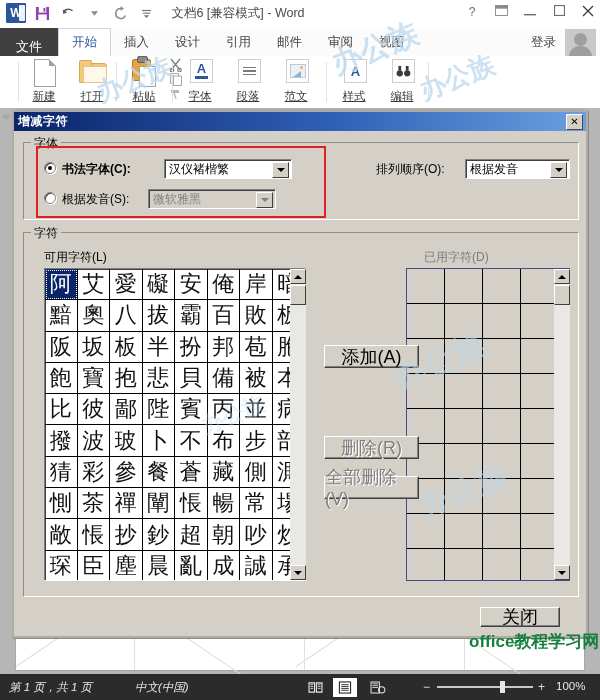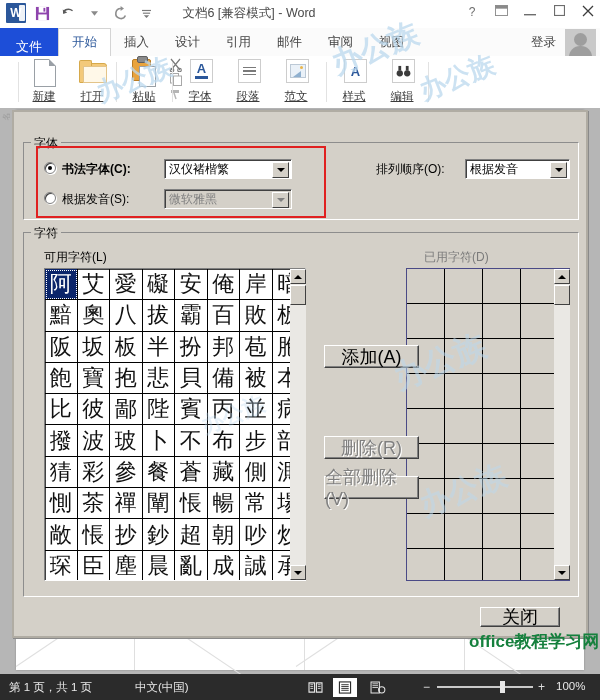--- a/index.html
+++ b/index.html
@@ -28,35 +28,35 @@
     content:""; position:absolute; right:1px; top:2px; width:6px; height:16px;
     background:#fff; opacity:.92; border-radius:1px;
   }
   .qat-icon { width: 19px; height: 19px; display:flex; align-items:center; justify-content:center;
      color:#5b5b5b; font-size:15px; }
   .qat-icon.save { color:#7b2d8b; font-size:16px; }
   .qat-icon.small { font-size: 10px; color:#777; }
 
   .win-title {
     position: absolute; left: 0; top: 5px; width: 476px;
-    text-align: center; font-size: 12.5px; color: #4a4a4a; padding-left: 11px;
+    text-align: center; font-size: 12.5px; color: #4a4a4a;
   }
   .win-btns { position: absolute; right: 4px; top: 3px; display:flex; align-items:center; gap: 13px; }
   .win-btn { color: #6d6d6d; font-size: 13px; width: 16px; text-align:center; line-height: 18px; }
   .win-btn.help { font-size: 12px; }
   .win-btn.close { font-size: 15px; color: #3c3c3c; }
 
   
   .tabbar {
     position: absolute; left: 0; top: 28px; width: 600px; height: 28px;
     background: #fbfbfb; border-bottom: 1px solid #d4d4d4;
   }
   .tab-file {
     position:absolute; left:0; top:0; width: 58px; height: 37px;
-    background:#1d4ed8; color:#fff; font-size: 13px;
+    background:#404040; color:#fff; font-size: 13px;
     display:flex; align-items:center; justify-content:center;
   }
   .tabs { position:absolute; left: 58px; top:0; height: 28px; display:flex; align-items:stretch; }
   .tab {
     font-size: 12.5px; color: #444; padding: 0 13px;
     display:flex; align-items:center; height: 28px;
   }
   .tab.active {
     background:#fff; color:#2b579a;
     border-left:1px solid #d4d4d4; border-right:1px solid #d4d4d4; border-top:1px solid #d4d4d4;
@@ -116,21 +116,21 @@
     background:#ffffff; box-shadow: 0 0 2px rgba(0,0,0,.25);
   }
   .ruler-mark{position:absolute;left:2px;top:3px;font-size:8px;color:#9a9a9a;transform:rotate(-90deg);}
   .diag { position:absolute; background:#dfdfdf; height:1px; transform-origin: left center; }
 
   
   .statusbar {
     position:absolute; left:0; top:674px; width:600px; height:26px;
     background:#2b2b2b; color:#e8e8e8;
   }
-  .sb-text { position:absolute; top:6px; font-size:11.5px; }
+  .sb-text { position:absolute; top:6px; font-size:11.5px;font-style:italic; }
   .sb-icon {
     position:absolute; top:4px; width:24px; height:19px;
     display:flex; align-items:center; justify-content:center; font-size:13px; color:#e6e6e6;
   }
   .sb-icon.active { background:#ffffff; color:#2b2b2b; }
   .zoom-slider { position:absolute; top:12px; left:437px; width:96px; height:2px; background:#c9c9c9;}
   .zoom-knob { position:absolute; top:7px; left:500px; width:5px; height:12px; background:#e6e6e6;}
   .zoom-minus{position:absolute; top:6px; left:423px; font-size:12px; color:#dcdcdc;}
   .zoom-plus{position:absolute; top:6px; left:538px; font-size:12px; color:#dcdcdc;}
   .zoom-pct{position:absolute; top:6px; left:556px; font-size:11.5px; color:#e6e6e6;}
@@ -459,36 +459,40 @@
     </div>
     <div class="ruler-mark">名</div>
   </div>
 
   <div class="wm" style="left:330px; top:28px; font-size:30px; transform:rotate(-22deg);">办公族</div>
   <div class="wm" style="left:95px; top:62px; font-size:26px; transform:rotate(-22deg);">办公族</div>
   <div class="wm" style="left:418px; top:60px; font-size:26px; transform:rotate(-22deg);">办公族</div>
 
   <div class="dialog">
 
+    <div class="dlg-title">
+      <div class="t">增减字符</div>
+      <div class="dlg-x">✕</div>
+    </div>
 
     <div class="group" style="left:9px; top:30px; width:556px; height:78px;">
       <div class="leg">字体</div>
 
       <div class="radio checked" style="left:20px; top:19px;"></div>
       <div class="lbl" style="position:absolute; left:38px; top:18px;font-weight:bold;">书法字体(C):</div>
       <div class="combo" style="left:140px; top:16px; width:128px;">
         <div class="val">汉仪褚楷繁</div>
         <div class="arrow">
             <div class="tri-d"></div>
           </div>
       </div>
 
       <div class="radio" style="left:20px; top:49px;"></div>
       <div class="lbl" style="position:absolute; left:38px; top:48px;">根据发音(S):</div>
-      <div class="combo disabled" style="left:140px; top:46px; width:128px;text-align:right;">
+      <div class="combo disabled" style="left:124px; top:46px; width:128px;text-align:right;">
         <div class="val">微软雅黑</div>
         <div class="arrow">
             <div class="tri-d dis"></div>
           </div>
       </div>
 
       <div class="lbl" style="position:absolute; left:352px; top:18px;">排列顺序(O):</div>
       <div class="combo" style="left:441px; top:16px; width:105px;">
         <div class="val">根据发音</div>
         <div class="arrow">

